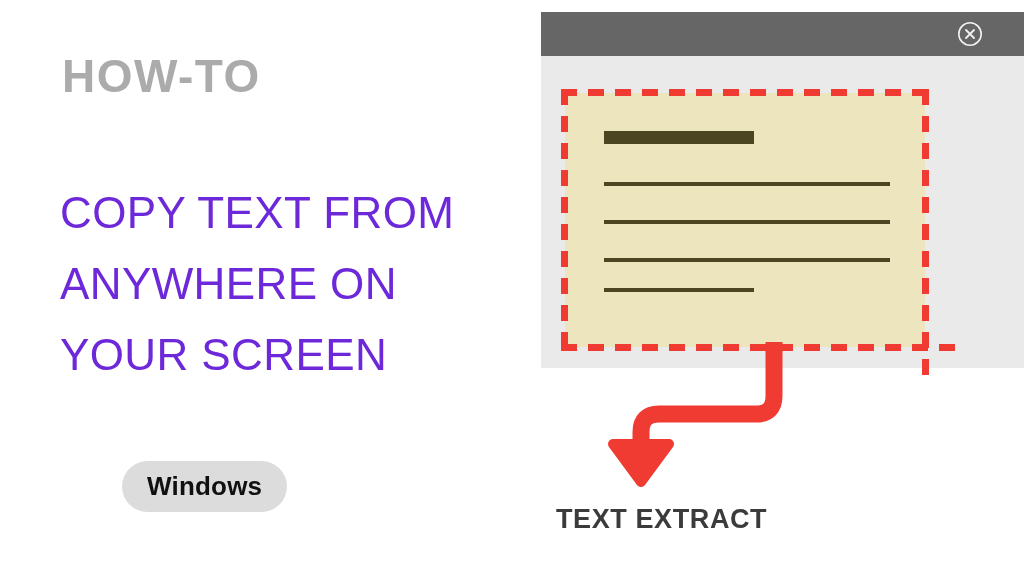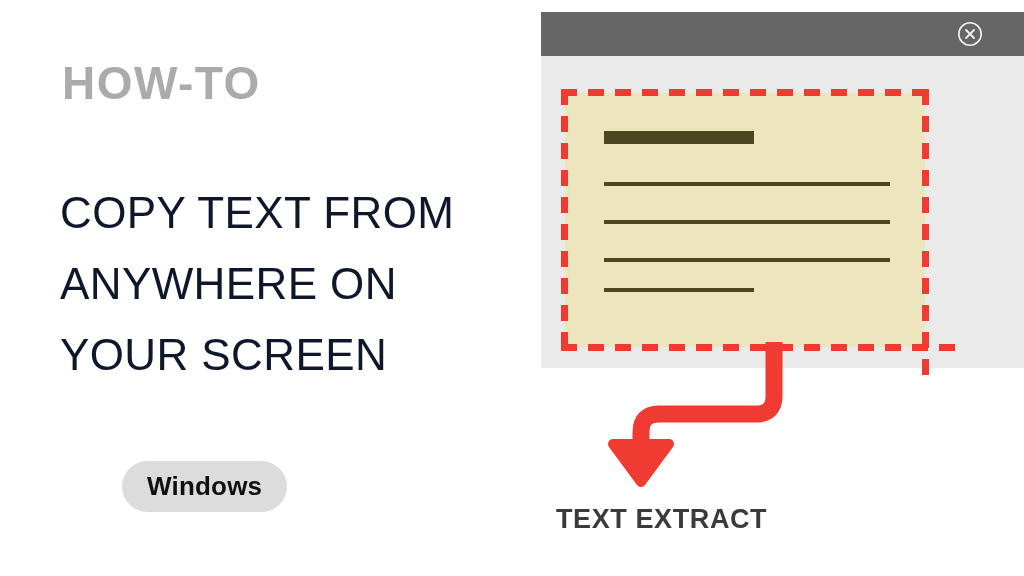--- a/index.html
+++ b/index.html
@@ -21,39 +21,39 @@
     position: absolute;
     left: 60px;
     top: 0;
     width: 460px;
     height: 576px;
   }
 
   .kicker {
     position: absolute;
     left: 2px;
-    top: 60px;
+    top: 53px;
     font-size: 46px;
     font-weight: 700;
     letter-spacing: 1.5px;
     color: #ababab;
     line-height: 1;
     white-space: nowrap;
   }
 
   .headline {
     position: absolute;
     left: 0;
     top: 148px;
     width: 452px;
     font-size: 44px;
     font-weight: 500;
     letter-spacing: 0.4px;
     line-height: 71px;
-    color: #0f172a;
+    color: #6d28d9;
     text-transform: uppercase;
   }
 
   .badge {
     position: absolute;
     left: 62px;
     top: 461px;
     height: 51px;
     box-sizing: border-box;
     display: flex;

